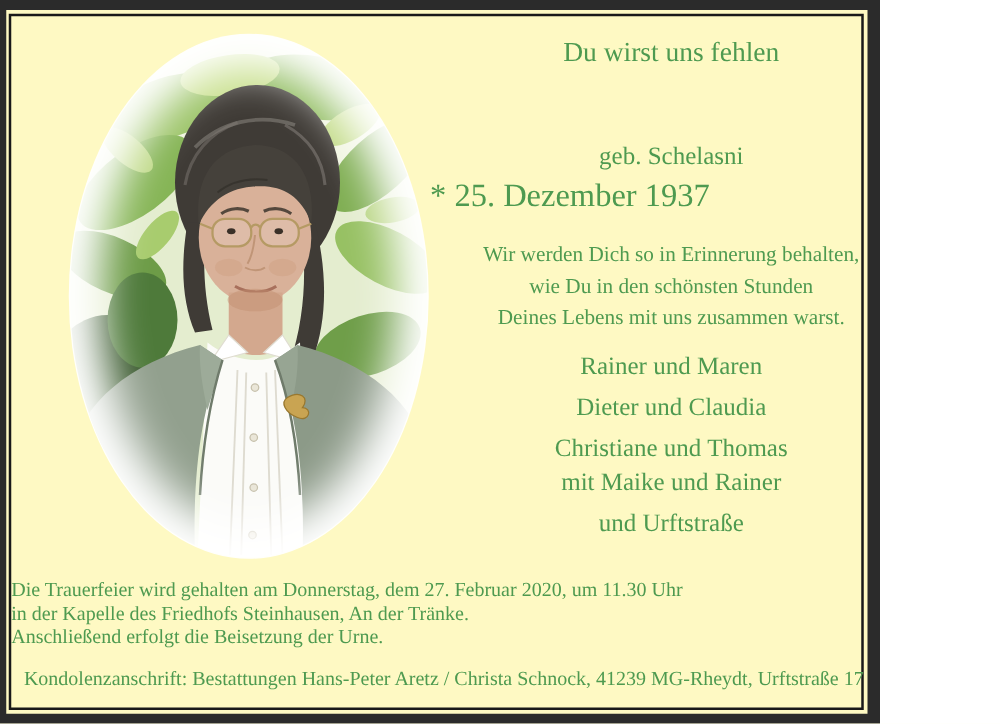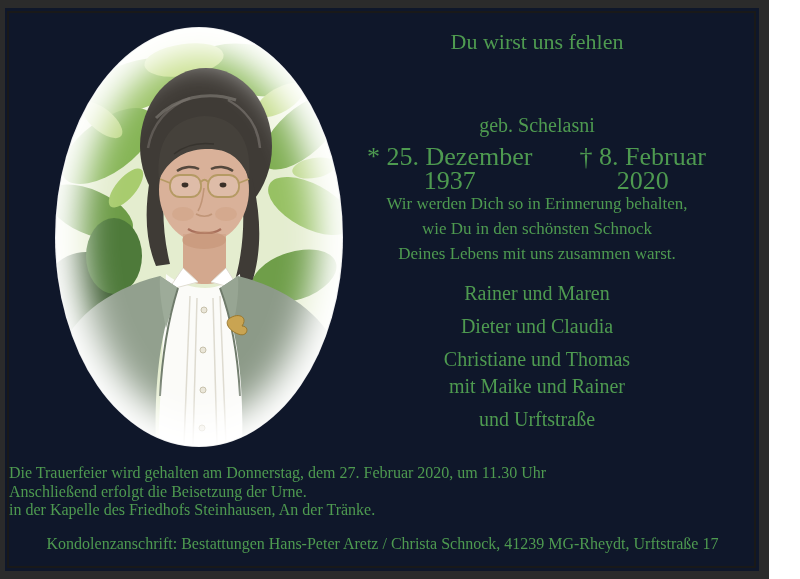--- a/index.html
+++ b/index.html
@@ -1,17 +1,17 @@
 <!DOCTYPE html>
 <html><head>
 <meta charset="utf-8">
 <style>
   html,body { margin:0; padding:0; background:#ffffff; }
   .page {
-    position:relative; width:769px; height:579px; background:#0f172a;
+    position:relative; width:704px; height:579px; background:#fef9c3;
     font-family:"Liberation Serif", serif; overflow:hidden;
   }
   
   .outer-border {
     position:absolute; inset:0;
     border-style:solid; border-color:#2b2b2b;
     border-width:8px 10px 8px 5px;
     pointer-events:none;
   }
   .inner-border {
@@ -39,21 +39,21 @@
   .memorial{ top:191px; font-size:17px; line-height:25px; }
   .mourners{ top:280px; font-size:20px; line-height:27px; }
   .mourners .mgap { margin-top:6px; }
   
   .funeral {
     position:absolute; left:9px; right:13px; top:464px;
     text-align:left; color:#4e9a50; font-size:16px; line-height:18.5px;
   }
   .condolence {
     position:absolute; left:9px; right:13px; top:535px;
-    text-align:center; color:#4e9a50; font-size:16px; line-height:18px;
+    text-align:right; color:#4e9a50; font-size:16px; line-height:18px;
   }
 </style>
 </head>
 <body>
 
 <div class="page">
   <div class="outer-border"></div>
   <div class="inner-border"></div>
 
   <div class="photo-wrap">
@@ -133,35 +133,34 @@
       </svg>
     </div>
     <div class="photo-fade"></div>
   </div>
 
   <div class="right-col">
     <div class="intro">Du wirst uns fehlen</div>
     <div class="maiden">geb. Schelasni</div>
     <div class="dates">
       <span>* 25. Dezember 1937</span>
-      <span>† 8. Februar 2020</span>
     </div>
     <div class="memorial">
       <div>Wir werden Dich so in Erinnerung behalten,</div>
-      <div>wie Du in den schönsten Schnock</div>
+      <div>wie Du in den schönsten Stunden</div>
       <div>Deines Lebens mit uns zusammen warst.</div>
     </div>
     <div class="mourners">
       <div>Rainer und Maren</div>
       <div class="mgap">Dieter und Claudia</div>
       <div class="mgap">Christiane und Thomas</div>
       <div>mit Maike und Rainer</div>
       <div class="mgap">und Urftstraße</div>
     </div>
   </div>
 
   <div class="funeral">
     <div>Die Trauerfeier wird gehalten am Donnerstag, dem 27. Februar 2020, um 11.30 Uhr</div>
+    <div>in der Kapelle des Friedhofs Steinhausen, An der Tränke.</div>
     <div>Anschließend erfolgt die Beisetzung der Urne.</div>
-    <div>in der Kapelle des Friedhofs Steinhausen, An der Tränke.</div>
   </div>
   <div class="condolence">Kondolenzanschrift: Bestattungen Hans-Peter Aretz / Christa Schnock, 41239 MG-Rheydt, Urftstraße 17</div>
 </div>
 
 </body></html>

